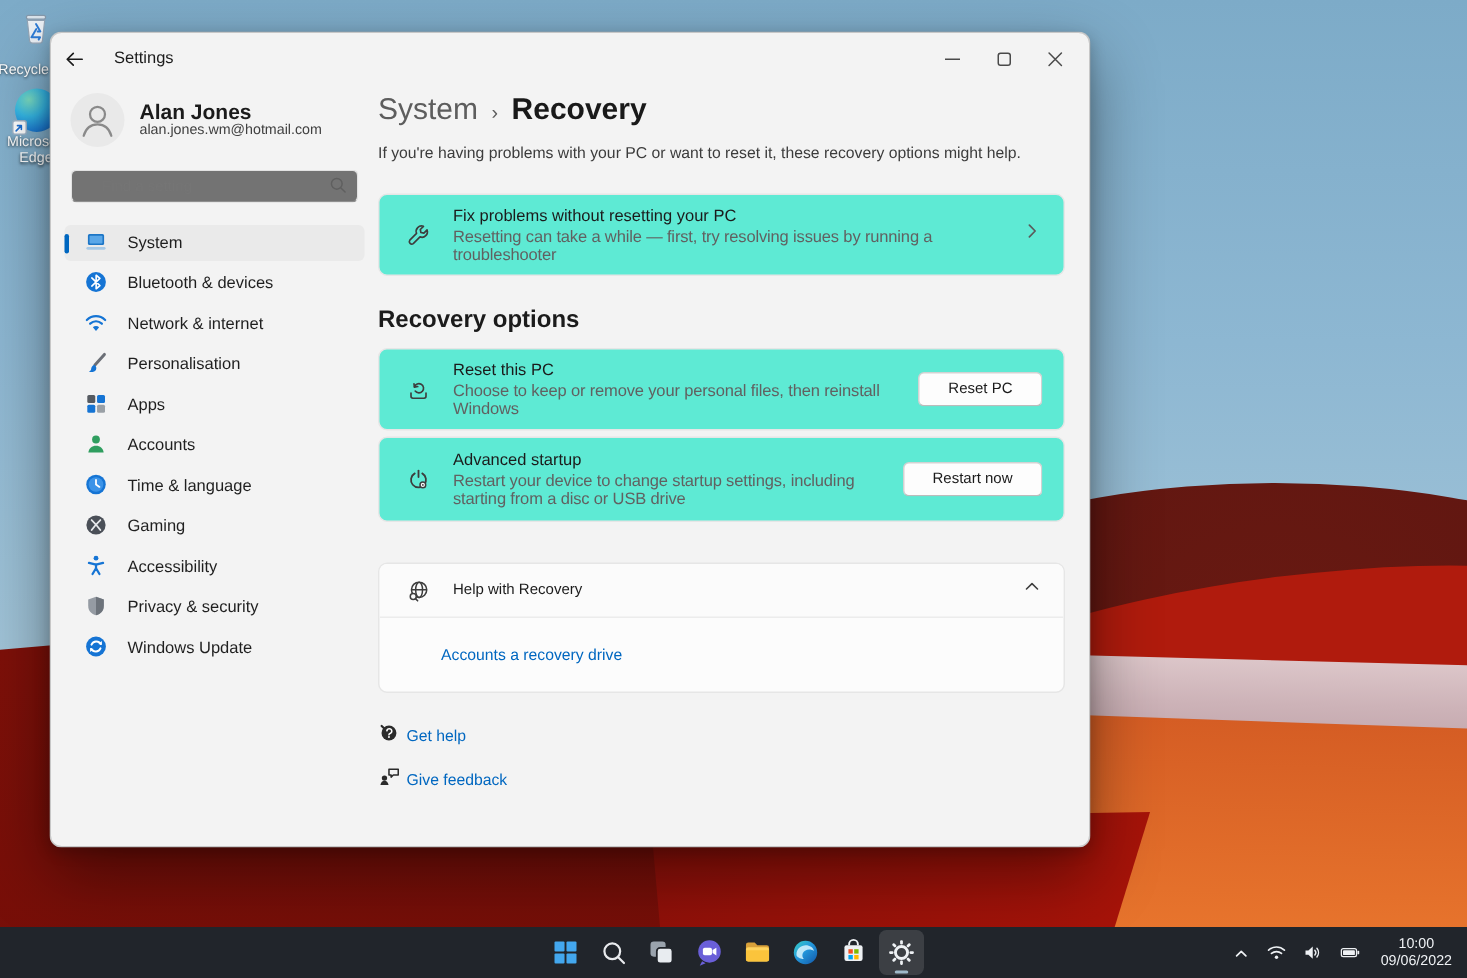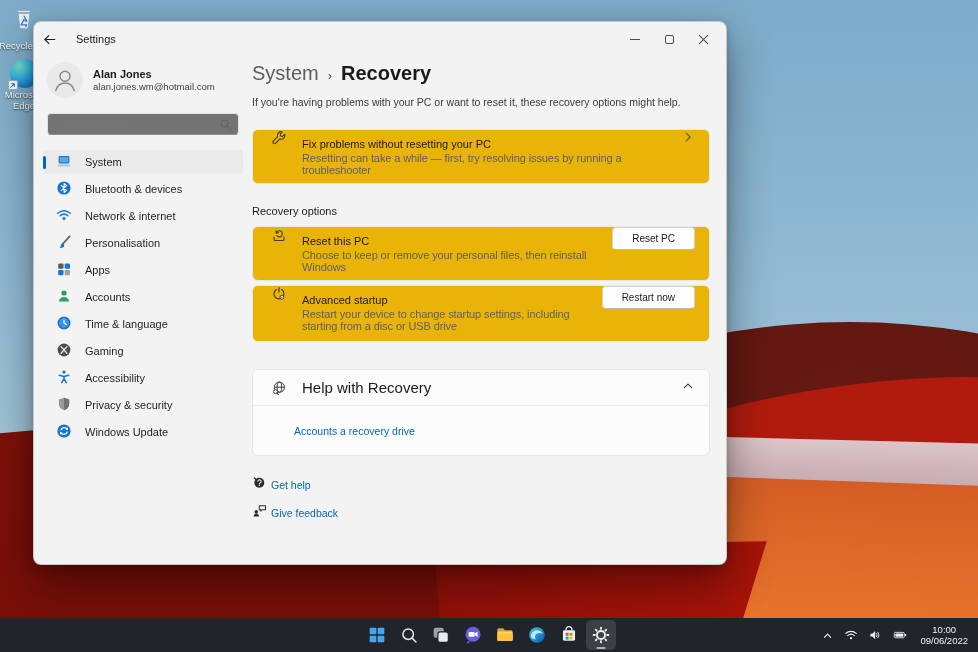--- a/index.html
+++ b/index.html
@@ -48,56 +48,56 @@
   .wc-btn { width:34px; height:26px; display:flex; align-items:center; justify-content:center; background:transparent; border:none; cursor:pointer; }
   .wc-min-glyph { width:10px; height:1px; background:#4a4a4a; display:block; }
   .wc-max-glyph { width:9px; height:9px; border:1px solid #4a4a4a; border-radius:2px; display:block; }
 
   .win-body { flex:1; display:flex; min-height:0; }
 
   
   .sidebar { flex:0 0 218px; padding:4px 9px 0 9px; }
   .profile { display:flex; align-items:center; gap:10px; padding:2px 4px; }
   .avatar { width:36px; height:36px; border-radius:50%; background:#e9e9e9; display:flex; align-items:center; justify-content:center; }
-  .profile-name { font-size:11px; font-weight:bold; color:#1b1b1b; line-height:13px; }
+  .profile-name { font-size:14px; font-weight:bold; color:#1b1b1b; line-height:13px; }
   .profile-email { font-size:9.5px; color:#404040; line-height:12px; }
   .searchbox { margin:13px 4px 0 4px; position:relative; }
   .searchbox input { width:100%; height:22px; border:1px solid #e2e2e2; border-bottom:1px solid #8f8f8f; border-radius:4px; background:#737373; padding:0 24px 0 20px; font-size:10px; color:#1b1b1b; font-family:inherit; outline:none; }
   .searchbox input::placeholder { color:#757575; }
   .searchbox .s-icon { position:absolute; right:7px; top:4px; }
   .nav { margin-top:15px; display:flex; flex-direction:column; gap:3px; }
   .nav-item { position:relative; display:flex; align-items:center; gap:13px; height:24px; padding-left:13px; border-radius:4px; border:none; background:transparent; cursor:pointer; font-family:inherit; }
   .nav-item.selected { background:#eaeaea; }
   .nav-item .sel-pill { display:none; }
   .nav-item.selected .sel-pill { display:block; position:absolute; left:0; top:5.5px; width:3px; height:13px; border-radius:2px; background:var(--accent); }
   .nav-label { font-size:11px; color:#1f1f1f; }
 
   
   .main { flex:1; padding:6px 16px 0 0; min-width:0; }
   .breadcrumb { display:flex; align-items:baseline; gap:9px; }
   .bc-parent { font-size:20px; color:#5d5d5d; font-weight:400; cursor:pointer; }
   .bc-sep { font-size:13px; color:#5d5d5d; }
   .bc-current { font-size:20px; color:#191919; font-weight:700; }
   .page-desc { margin-top:11px; font-size:10.5px; color:#3c3c3c; }
 
-  .card { background:#eab308; border:1px solid #e6e6e6; border-radius:6px; display:flex; padding:0 14px 0 18px; }
+  .card { background:#5eead4; border:1px solid #e6e6e6; border-radius:6px; display:flex; align-items:center; padding:0 14px 0 18px; }
   .card-fix { margin-top:21px; min-height:46px; cursor:pointer; }
   .card-icon { flex:0 0 16px; margin-right:15px; display:flex; }
   .card-text { flex:1; padding:7px 0; }
   .card-title { font-size:11px; color:#1b1b1b; line-height:14px; }
   .card-sub { font-size:11px; color:#616161; line-height:12px; margin-top:1px; letter-spacing:-0.1px; }
   .card-sub.narrow { max-width:330px; }
-  .section-label { margin-top:21px; font-size:11px; font-weight:normal; color:#1b1b1b; }
+  .section-label { margin-top:21px; font-size:16px; font-weight:bold; color:#1b1b1b; }
   .card-reset { margin-top:9px; min-height:40px; }
   .card-adv { margin-top:4px; min-height:57px; }
   .win-btn { flex:0 0 auto; height:23px; padding:0 19px; background:#fdfdfd; border:1px solid #d2d2d2; border-bottom-color:#bcbcbc; border-radius:4px; font-size:10px; color:#1b1b1b; font-family:inherit; cursor:pointer; }
 
   .expander { margin-top:27px; border:1px solid #e6e6e6; border-radius:6px; overflow:hidden; background:#fcfcfc; }
   .exp-header { display:flex; align-items:center; min-height:36px; padding:0 14px 0 18px; background:#fbfbfb; border-bottom:1px solid #ececec; cursor:pointer; }
-  .exp-title { flex:1; font-size:15px; color:#1b1b1b; }
+  .exp-title { flex:1; font-size:10px; color:#1b1b1b; }
   .exp-content { padding:15px 18px 16px 41px; }
   .link { font-size:10.5px; color:var(--link); text-decoration:none; cursor:pointer; }
 
   .footer-links { margin-top:19px; display:flex; flex-direction:column; gap:9px; }
   .footer-link { display:flex; align-items:center; gap:4px; cursor:pointer; width:max-content; }
 
   
   .taskbar { position:absolute; left:0; bottom:0; width:978px; height:34px; background:#21252b; z-index:10; }
   .tb-center { position:absolute; left:50%; top:0; transform:translateX(-50%); height:34px; display:flex; align-items:center; gap:2px; }
   .tb-app { width:30px; height:30px; border-radius:5px; border:none; background:transparent; display:flex; align-items:center; justify-content:center; cursor:pointer; position:relative; }

